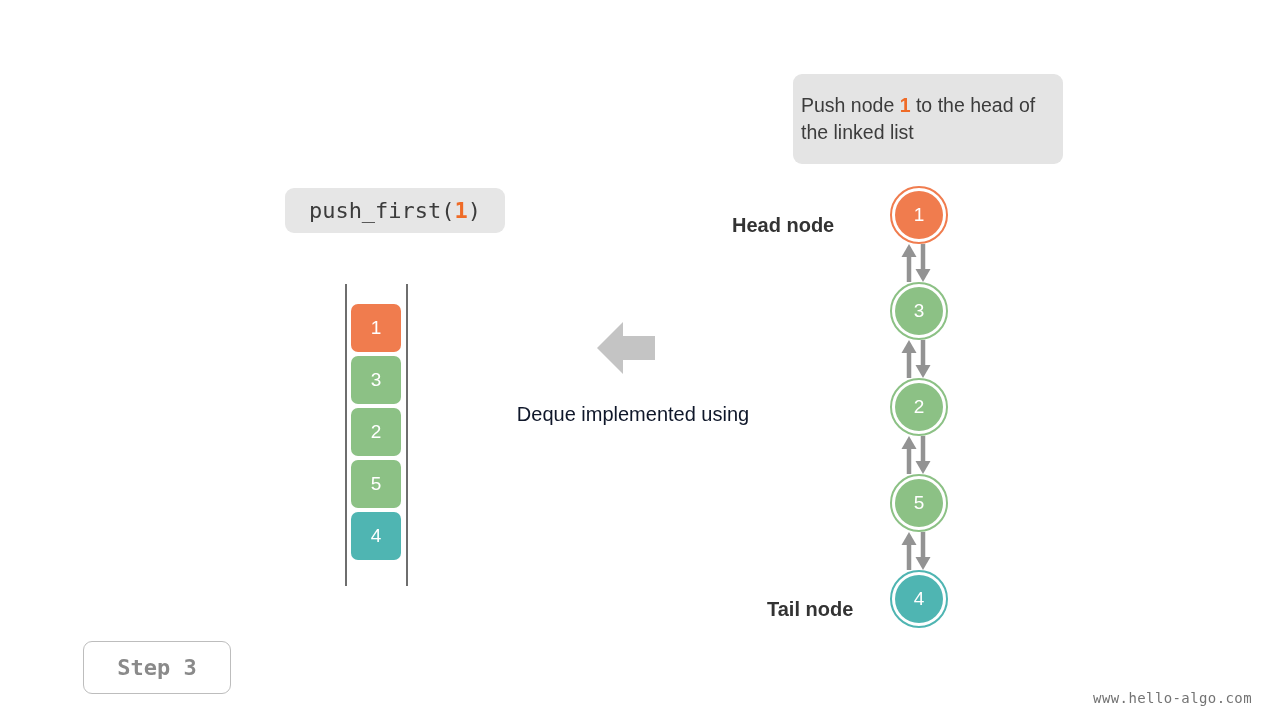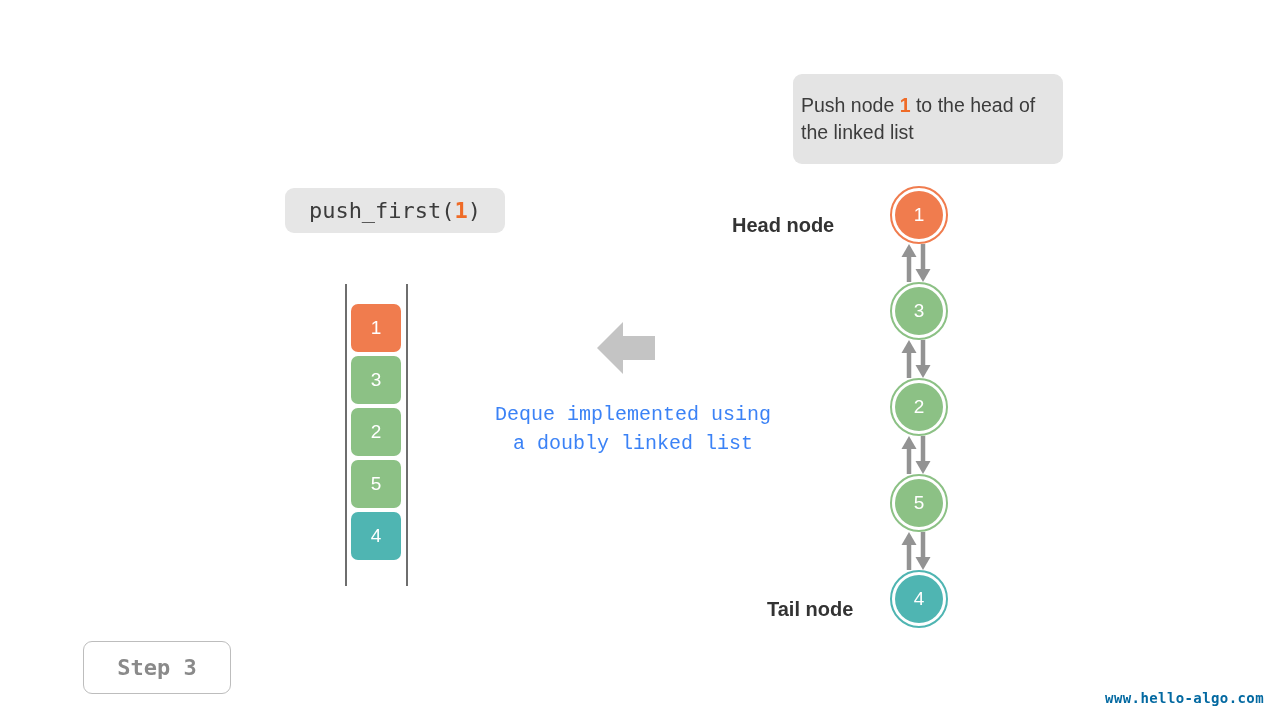--- a/index.html
+++ b/index.html
@@ -111,22 +111,22 @@
     height: 56px;
   }
   .caption {
     position: absolute;
     left: 443px;
     top: 400px;
     width: 380px;
     text-align: center;
     font-size: 20px;
     line-height: 29px;
-    color: #3b82f6;
-    font-family: Liberation Mono, monospace;
+    color: #0f172a;
+    font-family: Liberation Sans, sans-serif;
   }
 
   
   .linked-list {
     position: absolute;
     left: 880px;
     top: 186px;
     width: 80px;
     height: 460px;
   }
@@ -189,27 +189,26 @@
     font-family: "DejaVu Sans Mono", monospace;
     font-size: 22px;
     font-weight: bold;
     color: #8a8a8a;
     margin-left: 48px;
   }
 
   
   .watermark {
     position: absolute;
-    right: 16px;
+    right: 28px;
     bottom: 14px;
     font-family: "DejaVu Sans Mono", monospace;
     font-size: 14px;
-    color: #0369a1;
+    color: #737373;
     letter-spacing: 0.4px;
-    font-weight: bold;
   }
 </style>
 </head>
 <body>
 
 <div class="canvas">
 
   <div class="callout">
     <div class="callout-text">
       <span>Push node </span><span class="hl-orange">1</span><span> to the head of the linked list</span>
@@ -245,21 +244,20 @@
   </div>
 
   <div class="block-arrow">
     <svg width="58" height="56" viewBox="0 0 58 56">
       <polygon points="0,28 26,2 26,16 58,16 58,40 26,40 26,54" fill="#c4c4c4"></polygon>
     </svg>
   </div>
 
   <div class="caption">
     <div>Deque implemented using</div>
-    <div>a doubly linked list</div>
   </div>
 
   <div class="linked-list" id="linked-list">
       <div class="ll-node" style="top: 0px; border-color: rgb(240, 124, 78);">
         <div class="ll-node-inner" style="background: rgb(240, 124, 78);">1</div>
       </div>
       <div class="ll-link" style="top: 58px;"><svg width="58" height="38" viewBox="0 0 58 38">
           <line x1="19" y1="38" x2="19" y2="10" stroke="#939393" stroke-width="4.5"></line>
           <polygon points="19,0 11.5,13 26.5,13" fill="#939393"></polygon>
           <line x1="33" y1="0" x2="33" y2="28" stroke="#939393" stroke-width="4.5"></line>

